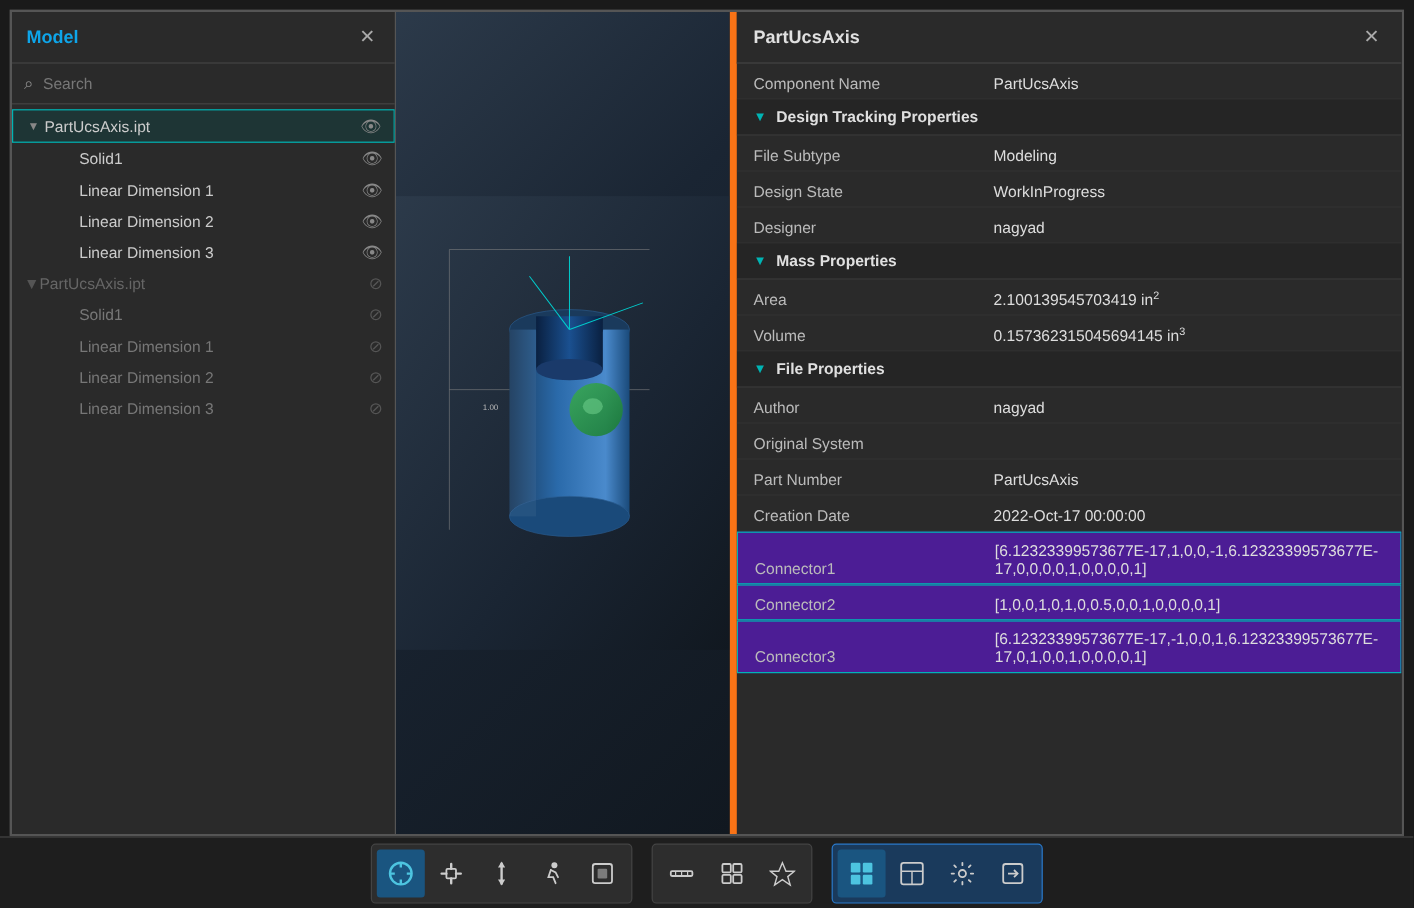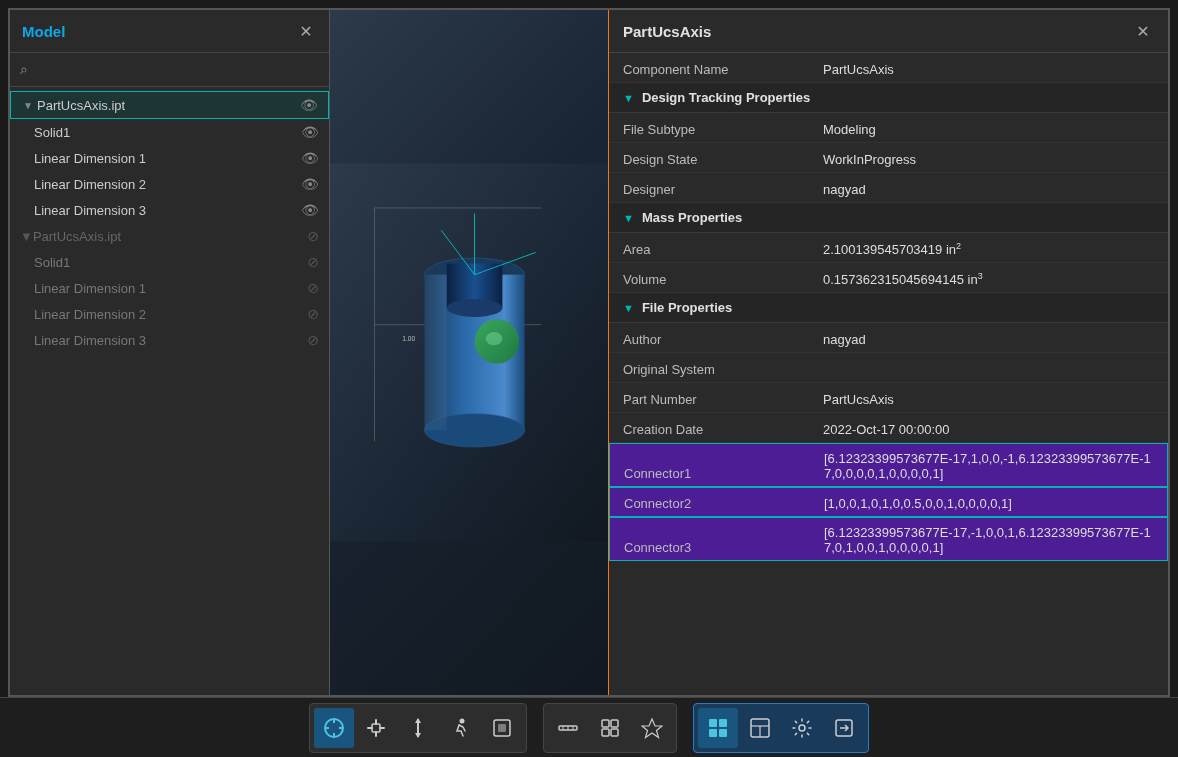--- a/index.html
+++ b/index.html
@@ -118,21 +118,21 @@
 
     .tree-item.dimmed .eye-icon { color: #555; }
 
     .tree-item .expand-arrow {
       width: 14px;
       font-size: 10px;
       color: #888;
     }
 
     .tree-group-indent {
-      padding-left: 12px;
+      padding-left: 44px;
     }
 
     .group-header {
       display: flex;
       align-items: center;
       padding: 5px 10px;
       cursor: pointer;
     }
 
     .group-header .label { flex: 1; color: #ccc; font-size: 13px; }
@@ -146,21 +146,21 @@
       background: linear-gradient(135deg, #2c3a4a 0%, #1a2533 40%, #111820 100%);
       position: relative;
       overflow: hidden;
     }
 
     
     .right-panel {
       width: 560px;
       min-width: 560px;
       background: #2a2a2a;
-      border-left: 1px solid #f97316;
+      border-left: 6px solid #f97316;
       display: flex;
       flex-direction: column;
       color: #ccc;
     }
 
     .right-panel-header {
       display: flex;
       align-items: center;
       justify-content: space-between;
       padding: 10px 14px;
@@ -293,20 +293,21 @@
 
 <div class="main-area">
 
   <div class="left-panel">
     <div class="panel-header">
       <span class="panel-title">Model</span>
       <div class="close-btn">✕</div>
     </div>
     <div class="search-box">
       <span class="search-icon-wrap">⌕</span>
+      <input class="search-input" type="text" placeholder="Search" style="">
     </div>
     <div class="tree-content">
 
       <div class="tree-item active">
         <span class="expand-arrow">▼</span>
         <span class="label">PartUcsAxis.ipt</span>
         <span class="eye-icon">👁</span>
       </div>
       <div class="tree-group-indent">
         <div class="tree-item">

